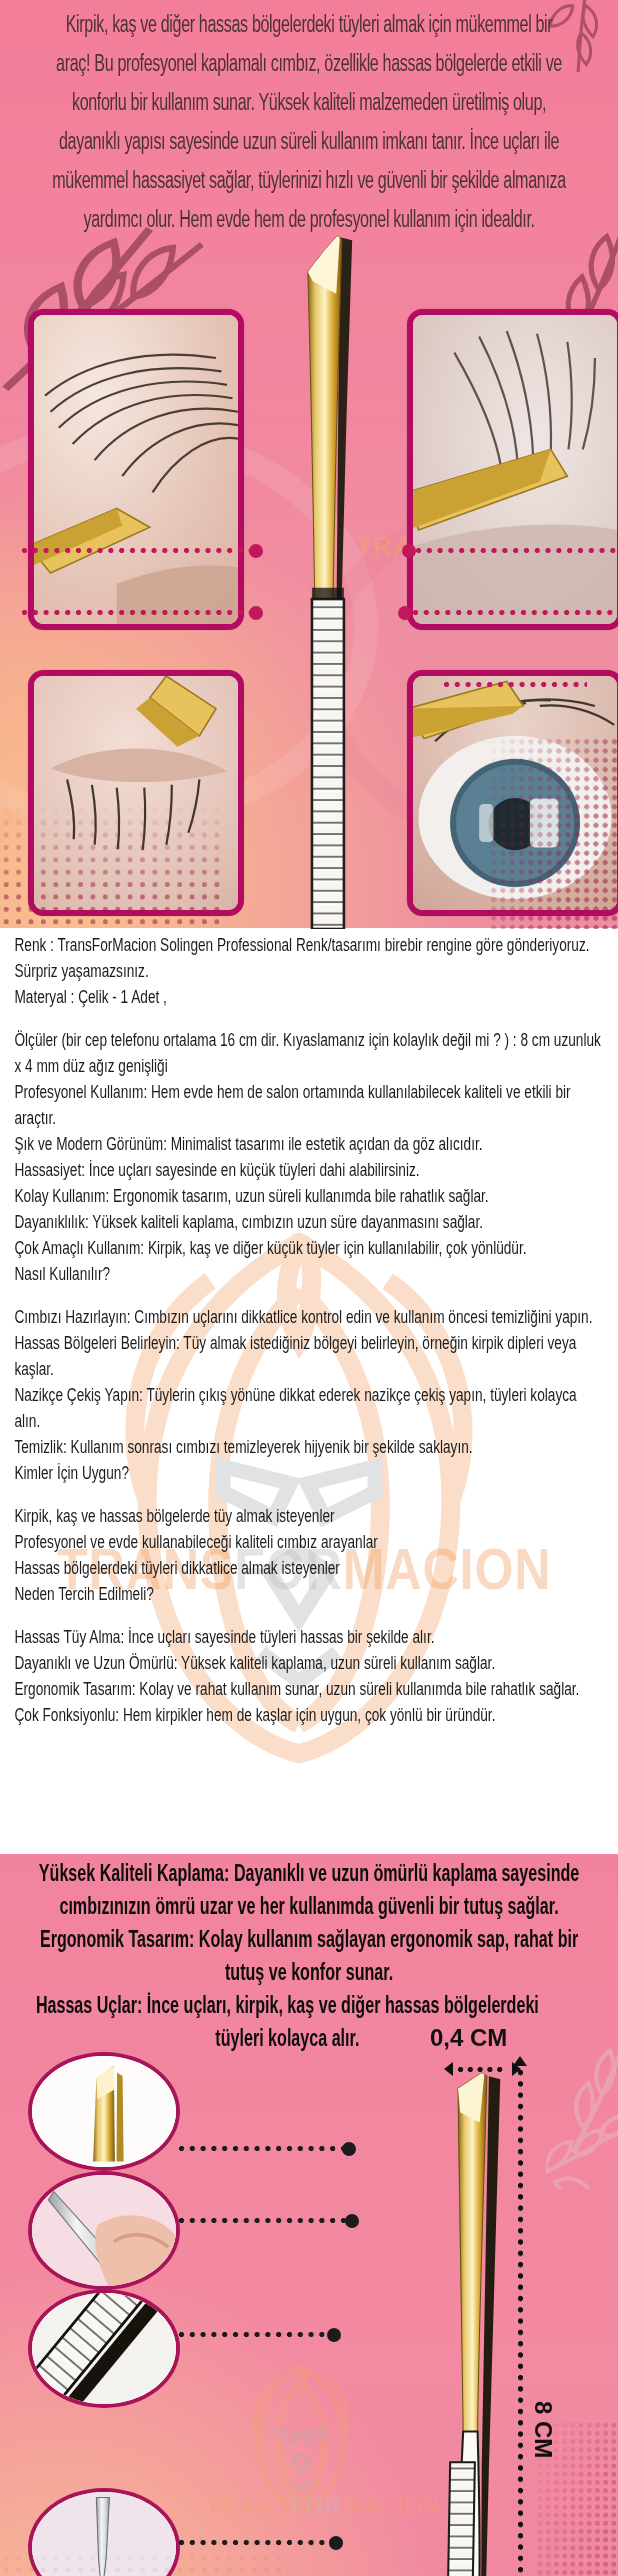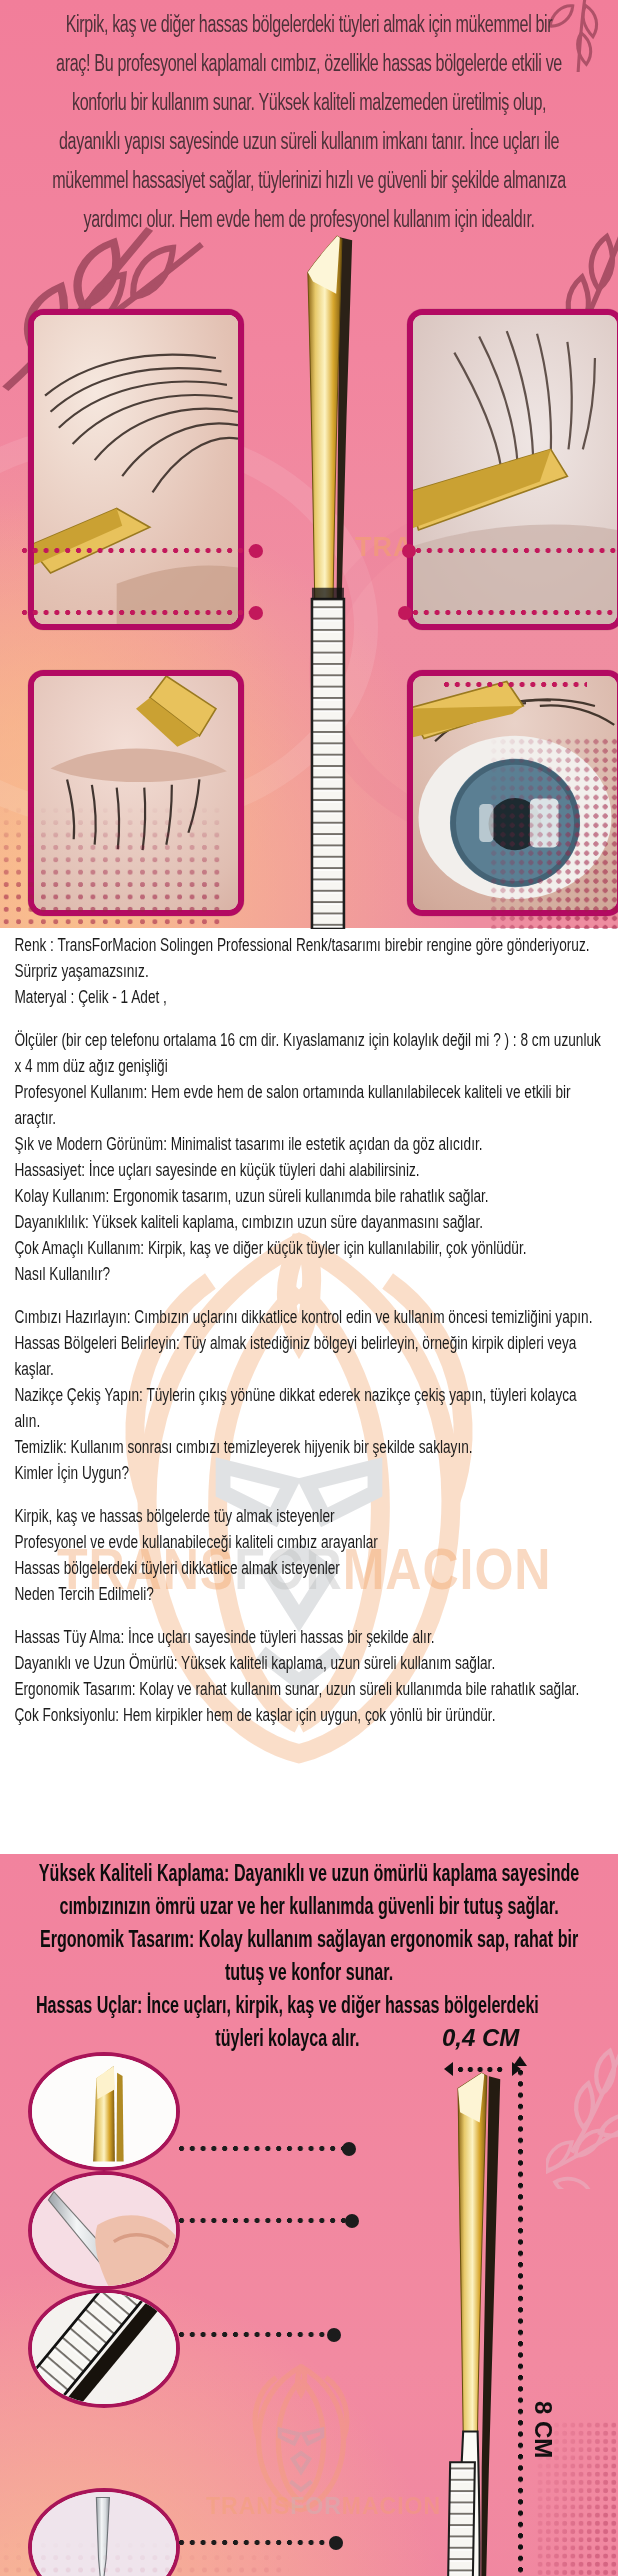--- a/index.html
+++ b/index.html
@@ -296,21 +296,21 @@
 
     <div id="infog-bold" class="abs condense">
       <div class="nowrap">Yüksek Kaliteli Kaplama: Dayanıklı ve uzun ömürlü kaplama sayesinde</div>
       <div class="nowrap">cımbızınızın ömrü uzar ve her kullanımda güvenli bir tutuş sağlar.</div>
       <div class="nowrap">Ergonomik Tasarım: Kolay kullanım sağlayan ergonomik sap, rahat bir</div>
       <div class="nowrap">tutuş ve konfor sunar.</div>
       <div class="nowrap" style="transform:translateX(-31px)">Hassas Uçlar: İnce uçları, kirpik, kaş ve diğer hassas bölgelerdeki</div>
       <div class="nowrap" style="transform:translateX(-31px)">tüyleri kolayca alır.</div>
     </div>
 
-    <div class="abs measure-label" style="left:442px;top:170px;font-style:italic;">0,4 CM</div>
+    <div class="abs measure-label" style="left:430px;top:170px;">0,4 CM</div>
     <div class="abs" style="left:444px;top:208px;width:77px;height:15.5px;color:#111;">
       <div class="chev abs" style="left:0;top:0;border-width:7.7px 9.3px 7.7px 0;border-color:transparent #111 transparent transparent;"></div>
       <div class="dotline abs" style="left:13.4px;top:4.1px;width:49px;color:#111;background-size:9.8px 7.2px;"></div>
       <div class="chev abs" style="right:0;top:0;border-width:7.7px 0 7.7px 9.3px;border-color:transparent transparent transparent #111;"></div>
     </div>
 
     <svg class="abs wm-svg" style="left:242px;top:505px;width:118px;height:155px;opacity:.3" viewBox="0 0 200 260">
         <use href="#lion"></use>
       </svg>
     <div class="abs wm-text" style="left:206px;top:639px;font-size:23px;opacity:.35">

